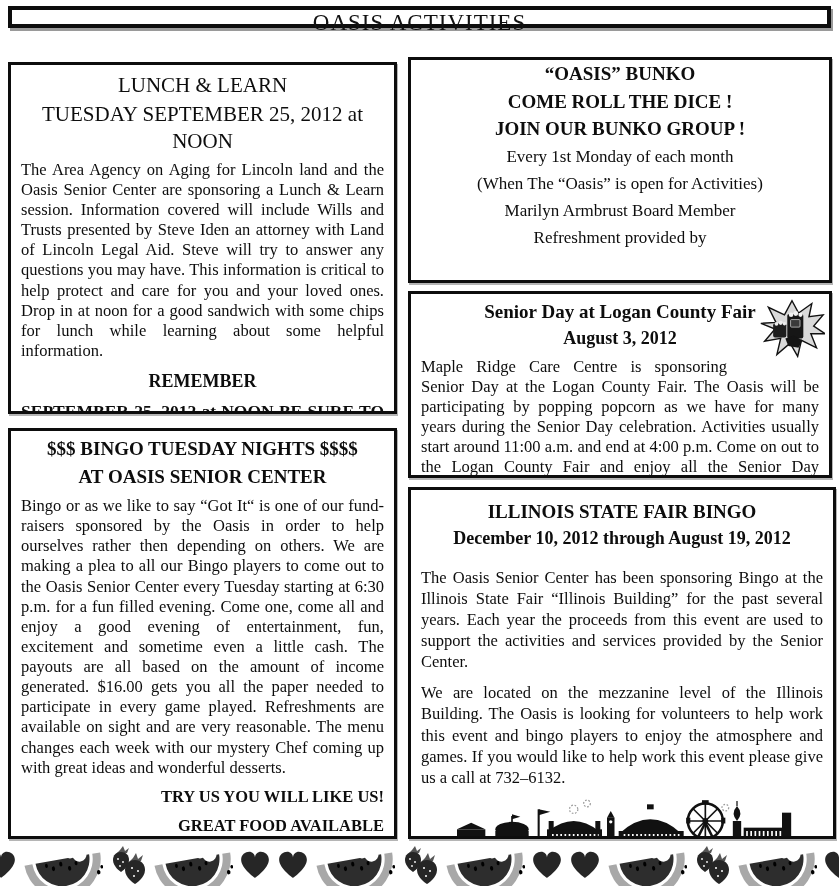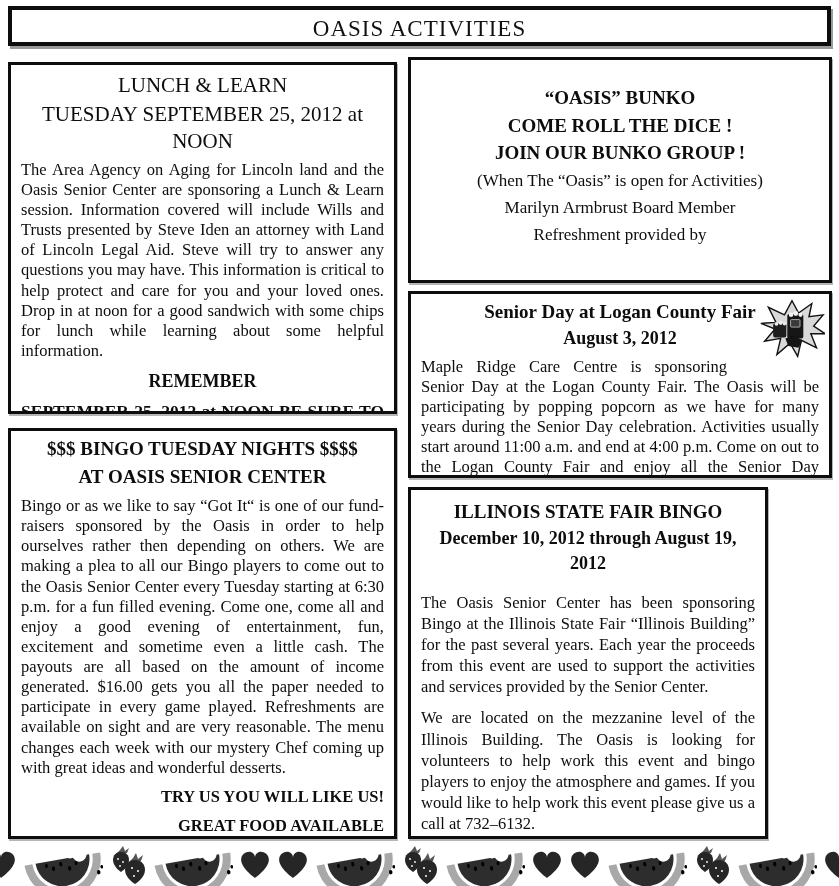--- a/index.html
+++ b/index.html
@@ -2,35 +2,35 @@
 <html><head>
 <meta charset="utf-8">
 <style>
   html,body{margin:0;padding:0;}
   body{
     width:839px;height:886px;position:relative;background:#ffffff;
     font-family:"Liberation Serif","DejaVu Serif",serif;color:#0d0d0d;
     overflow:hidden;
   }
   .header-box{
-    position:absolute;left:8px;top:6px;width:823px;height:40px;
+    position:absolute;left:8px;top:6px;width:823px;height:22px;
     border:4px solid #0d0d0d;box-sizing:border-box;background:#fff;
-    display:flex;align-items:flex-end;justify-content:center;
+    display:flex;align-items:flex-start;justify-content:center;
     box-shadow:2px 3px 0 #9a9a9a;
   }
   .header-title{font-size:23px;letter-spacing:1px;color:#111;}
   .box{
     position:absolute;border:3px solid #0d0d0d;box-sizing:border-box;background:#fff;
     padding:4px 10px;overflow:hidden;box-shadow:1px 2px 0 #b5b5b5;
   }
   .box-lunch{left:8px;top:62px;width:389px;height:352px;}
   .box-bingo{left:8px;top:428px;width:389px;height:411px;}
-  .box-bunko{left:408px;top:57px;width:424px;height:226px;padding-top:24px;}
+  .box-bunko{left:408px;top:57px;width:424px;height:226px;padding-top:0;}
   .box-senior{left:408px;top:291px;width:424px;height:187px;}
-  .box-fair{left:408px;top:487px;width:360px;height:352px;}
+  .box-fair{left:408px;top:487px;width:428px;height:352px;}
   h2,h3,h4,p{margin:0;}
   .title-lg{font-size:21px;font-weight:normal;text-align:center;line-height:1.25;margin-top:3px;}
   .title-md{font-size:19px;font-weight:bold;text-align:center;line-height:1.45;}
   .date-line{font-size:18px;font-weight:bold;text-align:center;line-height:1.4;}
   .body-text{
     font-size:16.5px;line-height:1.22;text-align:justify;margin-top:6px;
   }
   .body-text.roomy{line-height:1.28;}
   .remember-head{font-size:18px;font-weight:bold;text-align:center;margin-top:10px;}
   .remember-body{font-size:17.5px;font-weight:bold;line-height:1.3;margin-top:8px;text-align:justify;}
@@ -67,20 +67,21 @@
   <p class="body-text">Bingo or as we like to say “Got It“ is one of our fund-raisers sponsored by the Oasis in order to help ourselves rather then depending on others. We are making a plea to all our Bingo players to come out to the Oasis Senior Center every Tuesday starting at 6:30 p.m. for a fun filled evening. Come one, come all and enjoy a good evening of entertainment, fun, excitement and sometime even a little cash. The payouts are all based on the amount of income generated. $16.00 gets you all the paper needed to participate in every game played. Refreshments are available on sight and are very reasonable. The menu changes each week with our mystery Chef coming up with great ideas and wonderful desserts.</p>
   <p class="bingo-footer-line">TRY US YOU WILL LIKE US!</p>
   <p class="bingo-footer-line">GREAT FOOD AVAILABLE</p>
 
 </section>
 
 <section class="box box-bunko">
   <h2 class="title-md">“OASIS” BUNKO</h2>
   <h2 class="title-md">COME ROLL THE DICE !</h2>
   <h2 class="title-md">JOIN OUR BUNKO GROUP !</h2>
+  <p class="bunko-detail">Every 1st Monday of each month</p>
   <p class="bunko-detail">(When The “Oasis” is open for Activities)</p>
   <p class="bunko-detail">Marilyn Armbrust Board Member</p>
   <p class="bunko-detail">Refreshment provided by</p>
 </section>
 
 <section class="box box-senior">
   <svg class="starburst" viewBox="0 0 70 64" xmlns="http://www.w3.org/2000/svg">
     <polygon points="35,2 42,15 56,5 53,19 68,17 58,29 70,37 55,37 61,52 45,44 41,61 33,47 19,59 23,42 6,45 17,32 2,26 18,25 10,9 27,17" fill="#d9d9d9" stroke="#111" stroke-width="1.5"></polygon>
     <rect x="30" y="16" width="17" height="26" rx="2" fill="#161616"></rect>
     <circle cx="34" cy="17" r="2.4" fill="#f2f2f2"></circle>

